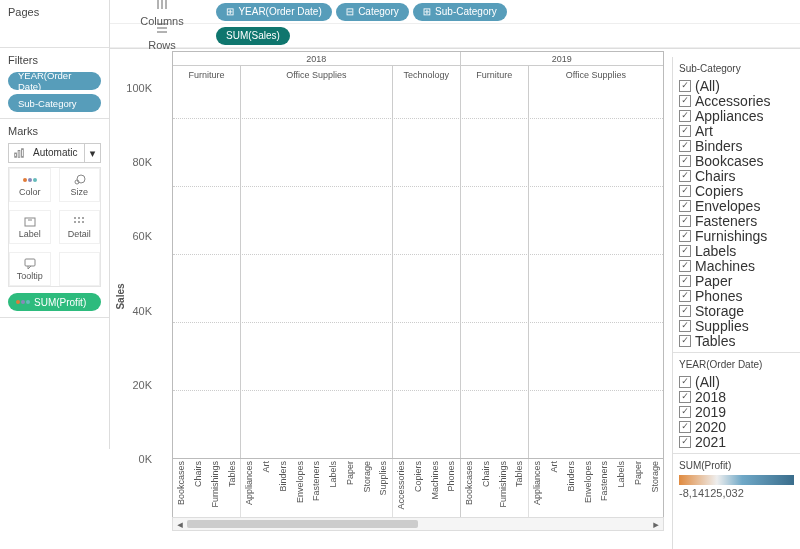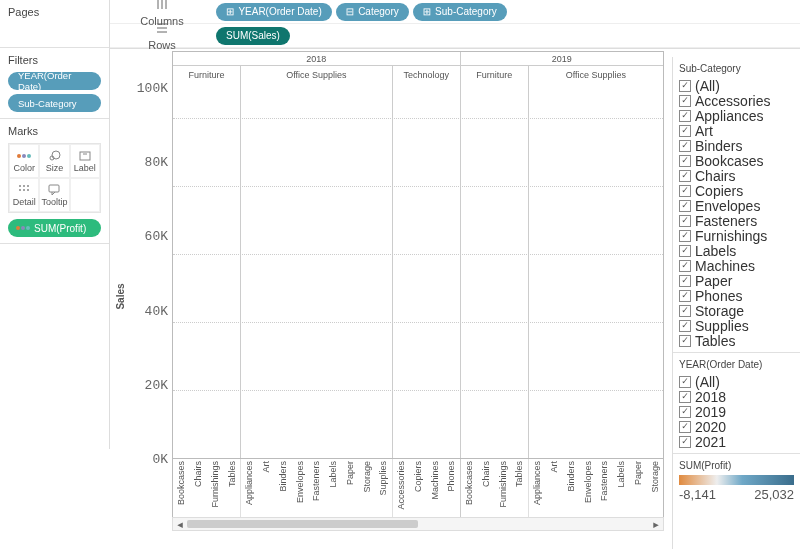--- a/index.html
+++ b/index.html
@@ -21,21 +21,21 @@
   .left-panel { position: absolute; top: 0; left: 0; width: 110px; height: 449px; border-right: 1px solid #ddd; background: #fff; }
   .card { border-bottom: 1px solid #e0e0e0; padding: 6px 8px; }
   .card-title { font-size: 11px; color: #444; margin-bottom: 6px; }
   .pill-stack { display: flex; flex-direction: column; gap: 4px; }
 
   .marks-select { display: flex; border: 1px solid #ccc; margin: 4px 0; height: 20px; }
   .marks-select .sel-icon { width: 20px; display: flex; align-items: center; justify-content: center; }
   .marks-select .sel-text { flex: 1; padding: 0 4px; line-height: 18px; font-size: 10px; }
   .marks-select .sel-caret { width: 16px; display: flex; align-items: center; justify-content: center; border-left: 1px solid #ccc; }
 
-  .marks-grid { display: grid; grid-template-columns: repeat(3, 1fr); gap: 0; border: 1px solid #e5e5e5; }
+  .marks-grid { display: grid; grid-template-columns: repeat(2, 1fr); gap: 8px; border: 1px solid #e5e5e5; }
   .mark-cell { display: flex; flex-direction: column; align-items: center; justify-content: center; height: 34px; font-size: 9px; color: #555; border: 1px solid #f0f0f0; }
   .mark-cell .m-icon { height: 14px; display: flex; align-items: center; justify-content: center; }
 
   .color-dots { display: flex; gap: 1px; }
   .color-dots span { width: 4px; height: 4px; border-radius: 50%; }
 
   .mark-pill { display: flex; align-items: center; gap: 4px; height: 18px; border-radius: 9px; padding: 0 8px; background: #2dbb7d; color: #fff; font-size: 10px; margin-top: 6px; }
   .mark-pill .dots span:nth-child(1){background:#e07b39;} .mark-pill .dots span:nth-child(2){background:#88b;} .mark-pill .dots span:nth-child(3){background:#6bb;}
   .mark-pill .dots { display: flex; gap: 1px; }
   .mark-pill .dots span { width: 4px; height: 4px; border-radius: 50%; display: inline-block; }
@@ -43,32 +43,32 @@
   
   .right-panel { position: absolute; top: 57px; right: 0; width: 128px; height: 492px; border-left: 1px solid #ddd; background: #fff; overflow: hidden; }
   .r-section { border-bottom: 1px solid #e0e0e0; padding: 6px 6px 4px; }
   .r-title { font-size: 10px; color: #444; margin-bottom: 4px; }
   .chk-list { display: flex; flex-direction: column; gap: 0px; }
   .chk-item { display: flex; align-items: center; gap: 4px; height: 15px; font-size: 14px; color: #333; }
   .chk-box { width: 12px; height: 12px; border: 1px solid #888; display: inline-flex; align-items: center; justify-content: center; }
   .chk-box::before { content: "✓"; font-size: 9px; color: #555; line-height: 1; }
 
   .gradient { height: 10px; margin: 4px 0 2px; background: linear-gradient(to right, #e08a3f 0%, #eee 33%, #6fa8c7 55%, #3a6d8c 100%); }
-  .gradient-labels { display: flex; justify-content: space-between; font-size: 13px; color: #555; }
+  .gradient-labels { display: flex; justify-content: flex-start; font-size: 11px; color: #555; }
 
   
   .chart-wrap { position: absolute; top: 49px; left: 110px; right: 128px; bottom: 0; display: flex; flex-direction: column; }
   .sheet-title { padding: 12px 14px 2px; font-size: 18px; color: #555; }
   .chart-header { text-align: center; font-size: 10px; color: #555; padding-top: 2px; }
 
   .chart-body { position: relative; flex: 1; margin: 2px 8px 18px 8px; }
 
   .y-axis-label { position: absolute; left: 2px; top: 50%; transform: translateX(-50%) rotate(-90deg); transform-origin: center; font-size: 10px; font-weight: bold; color: #555; }
   .y-ticks { position: absolute; left: 14px; top: 0; bottom: 72px; width: 36px; }
-  .y-tick { position: absolute; right: 0; font-size: 13px; color: #666; transform: translateY(-50%); font-family: Liberation Mono, monospace; }
+  .y-tick { position: absolute; right: 16px; font-size: 11px; color: #666; transform: translateY(-50%); }
 
   .plot-border { position: absolute; left: 54px; right: 0; top: 0; bottom: 0; border: 1px solid #bbb; }
   .cat-headers { position: absolute; left: 0; top: 0; right: 0; display:flex; height:32px; }
   .year-group { flex: 1; display: flex; flex-direction: column; border-right: 1px solid #ccc; }
   .year-group:last-child { border-right: none; }
   .year-label { text-align: center; font-size: 9px; color: #555; height: 14px; border-bottom: 1px solid #ccc; line-height: 14px; }
   .cat-row { display: flex; flex: 1; }
   .cat-label { flex:1; text-align: center; font-size: 9px; color: #555; border-right: 1px solid #ccc; line-height: 18px; }
   .cat-label:last-child { border-right: none; }
 
@@ -143,20 +143,31 @@
   </div>
   <div class="card">
     <div class="card-title">Filters</div>
     <div class="pill-stack" id="filter-pills">
         <div class="pill blue" style="font-size: 9.5px;">YEAR(Order Date)</div>
         <div class="pill blue" style="font-size: 9.5px;">Sub-Category</div>
       </div>
   </div>
   <div class="card">
     <div class="card-title">Marks</div>
+    <div class="marks-select">
+      <div class="sel-icon">
+          <svg viewBox="0 0 14 14" width="12" height="12" fill="none" stroke="#888">
+            <rect x="2" y="7" width="2" height="5"></rect>
+            <rect x="6" y="4" width="2" height="8"></rect>
+            <rect x="10" y="2" width="2" height="10"></rect>
+          </svg>
+        </div>
+      <div class="sel-text">Automatic</div>
+      <div class="sel-caret">▾</div>
+    </div>
     <div class="marks-grid" id="marks-grid">
         <div class="mark-cell">
           <div class="m-icon">
             <div class="color-dots">
               <span style="background:#e07b39"></span>
               <span style="background:#8888bb"></span>
               <span style="background:#66bbbb"></span>
             </div>
           </div>
           <div>Color</div>

